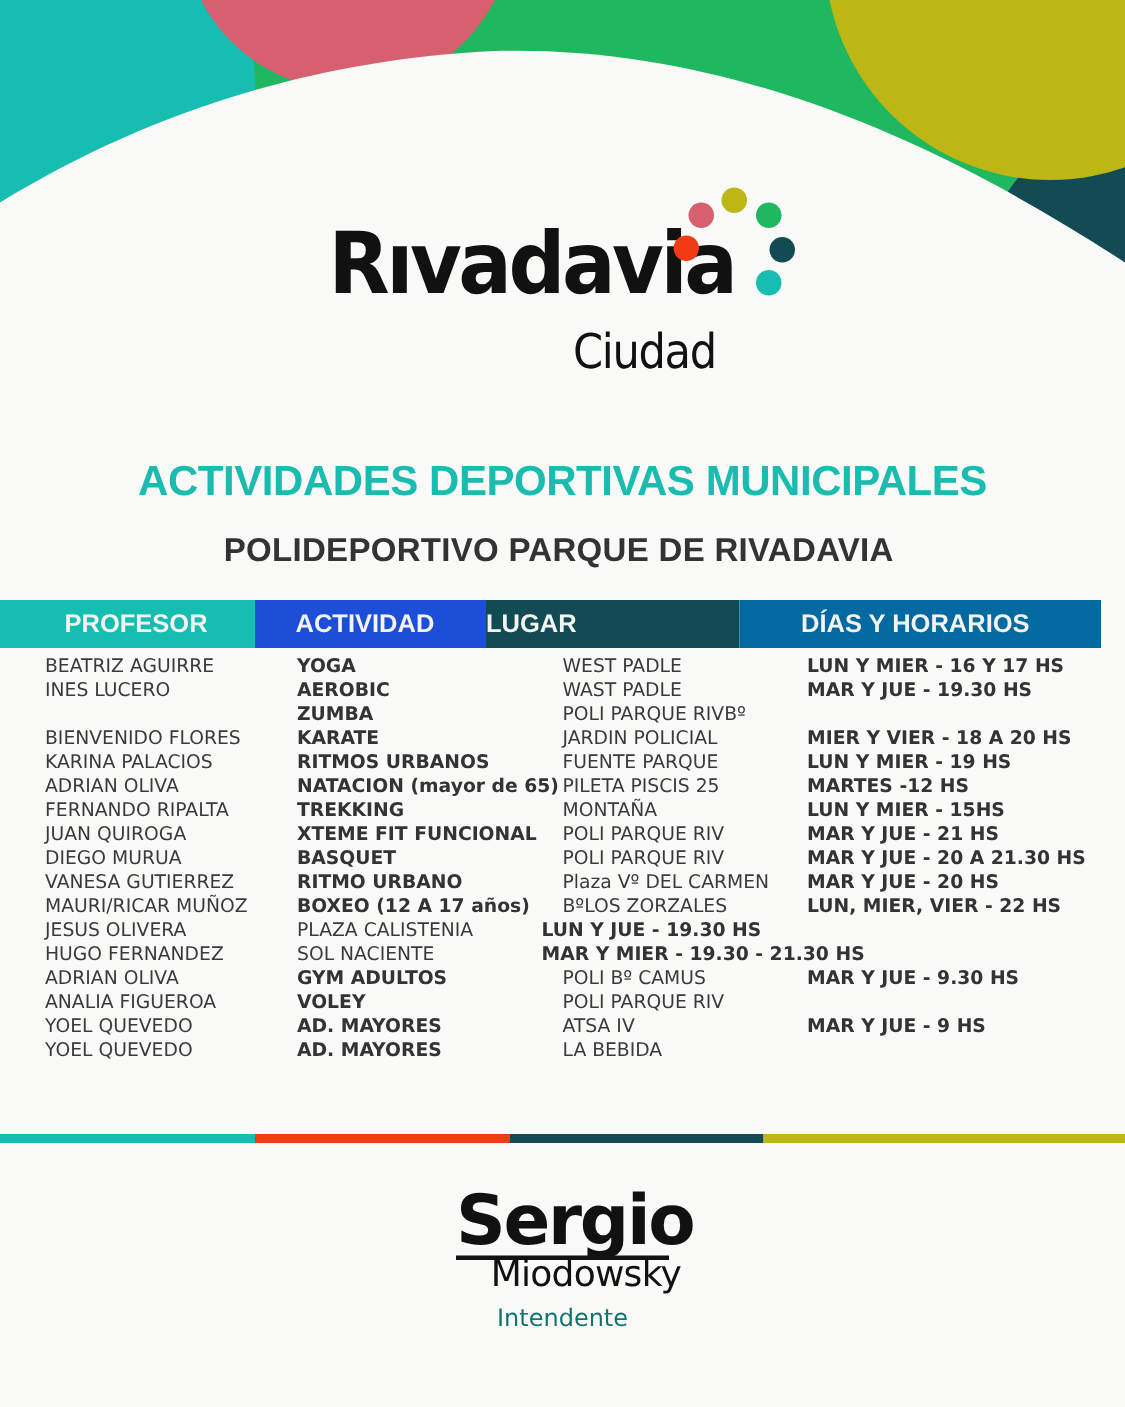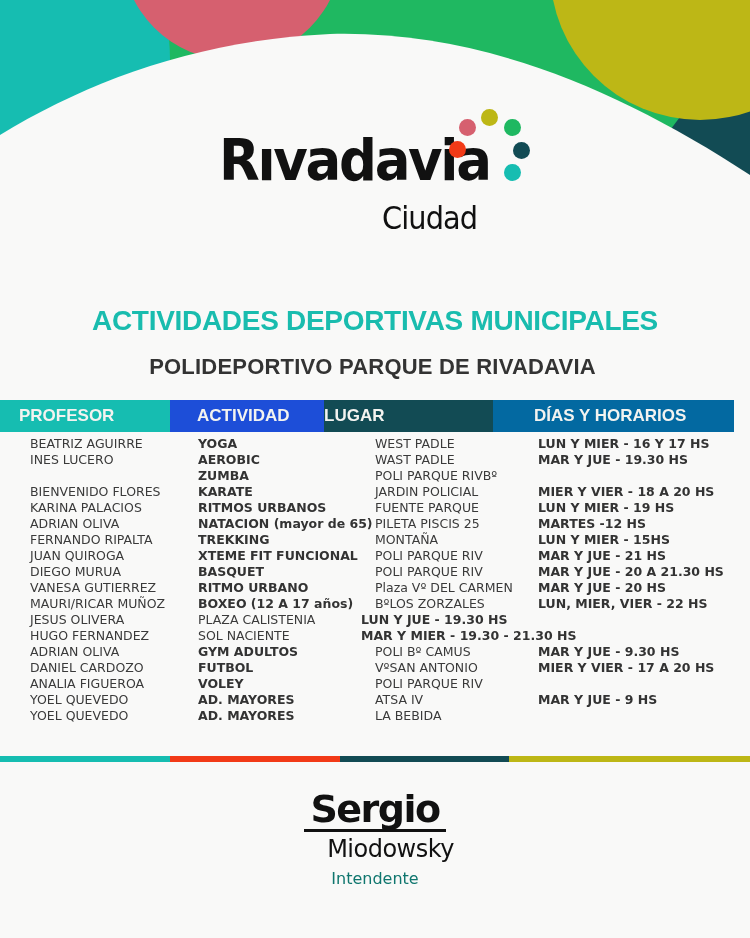--- a/index.html
+++ b/index.html
@@ -5,21 +5,21 @@
   html, body { margin: 0; padding: 0; }
   body {
     width: 750px; height: 938px; position: relative; overflow: hidden;
     background: #f9f9f8;
     font-family: "DejaVu Sans", sans-serif;
     color: #333333;
   }
   .bg { position: absolute; left: 0; top: 0; width: 750px; height: 260px; overflow: hidden; }
   .bg svg { display: block; }
 
-  .logo { position: absolute; left: 0; top: 0; width: 750px; height: 260px; }
+  .logo { position: absolute; left: 0; top: 16px; width: 750px; height: 260px; }
   .wordmark {
     position: absolute; left: 219px; top: 132px;
     font-family: "DejaVu Sans", sans-serif; font-weight: bold;
     font-size: 57px; letter-spacing: -2.5px; color: #111111; line-height: 1;
     transform: scaleX(0.93); transform-origin: left top;
   }
   .ciudad {
     position: absolute; left: 382px; top: 202px;
     font-family: "DejaVu Sans", sans-serif; font-weight: normal;
     font-size: 32px; letter-spacing: -1px; color: #111111; line-height: 1;
@@ -37,40 +37,40 @@
     font-family: "Liberation Sans", sans-serif; font-weight: bold;
     font-size: 22px; color: #333333; letter-spacing: 0.2px;
   }
 
   .thead { position: absolute; left: 0; top: 400px; width: 750px; height: 32px; display: flex; }
   .th {
     height: 32px; display: flex; align-items: center;
     font-family: "Liberation Sans", sans-serif; font-weight: bold;
     font-size: 17px; color: #f3f3f0;
   }
-  .th.c1 { width: 170px; background: #16bdb1; padding-left: 19px; box-sizing: border-box; }
+  .th.c1 { width: 170px; background: #16bdb1; padding-left: 43px; box-sizing: border-box; }
   .th.c2 { width: 154px; background: #1d4ed8; padding-left: 27px; box-sizing: border-box; }
   .th.c3 { width: 169px; background: #124b54; box-sizing: border-box; }
   .th.c4 { width: 241px; background: #0369a1; padding-left: 41px; box-sizing: border-box; }
 
   .tbody { position: absolute; left: 0; top: 436px; width: 750px; }
   .tr { display: flex; height: 16px; line-height: 16px; font-size: 12.5px; white-space: nowrap; }
   .td { box-sizing: border-box; overflow: visible; }
   .td.c1 { width: 198px; padding-left: 30px; font-weight: normal; color: #3a3a3a; }
   .td.c2 { width: 177px; font-weight: bold; color: #333333; }
   .td.c3 { width: 163px; font-weight: normal; color: #3a3a3a; }
   .td.c4 { width: 212px; font-weight: bold; color: #333333; }
 
   .footbar { position: absolute; left: 0; top: 756px; width: 750px; height: 6px; display: flex; }
   .footbar div { height: 6px; }
 
   .signature { position: absolute; left: 0; top: 790px; width: 750px; }
   .sergio {
     position: absolute; left: 304px; top: 0; width: 142px; text-align: center;
-    font-family: "DejaVu Sans", sans-serif; font-weight: bold; font-size: 38px;
+    font-family: "DejaVu Sans", sans-serif; font-weight: bold; font-size: 46px;
     letter-spacing: -1.5px; color: #111111; line-height: 1;
     border-bottom: 3px solid #111111; padding-bottom: 1px;
   }
   .miodowsky {
     position: absolute; left: 296px; top: 47px; width: 158px; text-align: right;
     font-family: "DejaVu Sans", sans-serif; font-weight: normal; font-size: 24px;
     letter-spacing: -0.5px; color: #111111; line-height: 1;
   }
   .intendente {
     position: absolute; left: 296px; top: 79px; width: 158px; text-align: center;
@@ -189,26 +189,20 @@
       <div class="td c3">SOL NACIENTE</div>
       <div class="td c4">MAR Y MIER - 19.30 - 21.30 HS</div>
     </div>
   <div class="tr">
       <div class="td c1">ADRIAN OLIVA</div>
       <div class="td c2">GYM ADULTOS</div>
       <div class="td c3">POLI Bº CAMUS</div>
       <div class="td c4">MAR Y JUE - 9.30 HS</div>
     </div>
   <div class="tr">
-      <div class="td c1">DANIEL CARDOZO</div>
-      <div class="td c2">FUTBOL</div>
-      <div class="td c3">VºSAN ANTONIO</div>
-      <div class="td c4">MIER Y VIER - 17 A 20 HS</div>
-    </div>
-  <div class="tr">
       <div class="td c1">ANALIA FIGUEROA</div>
       <div class="td c2">VOLEY</div>
       <div class="td c3">POLI PARQUE RIV</div>
       <div class="td c4"></div>
     </div>
   <div class="tr">
       <div class="td c1">YOEL QUEVEDO</div>
       <div class="td c2">AD. MAYORES</div>
       <div class="td c3">ATSA IV</div>
       <div class="td c4">MAR Y JUE - 9 HS</div>

